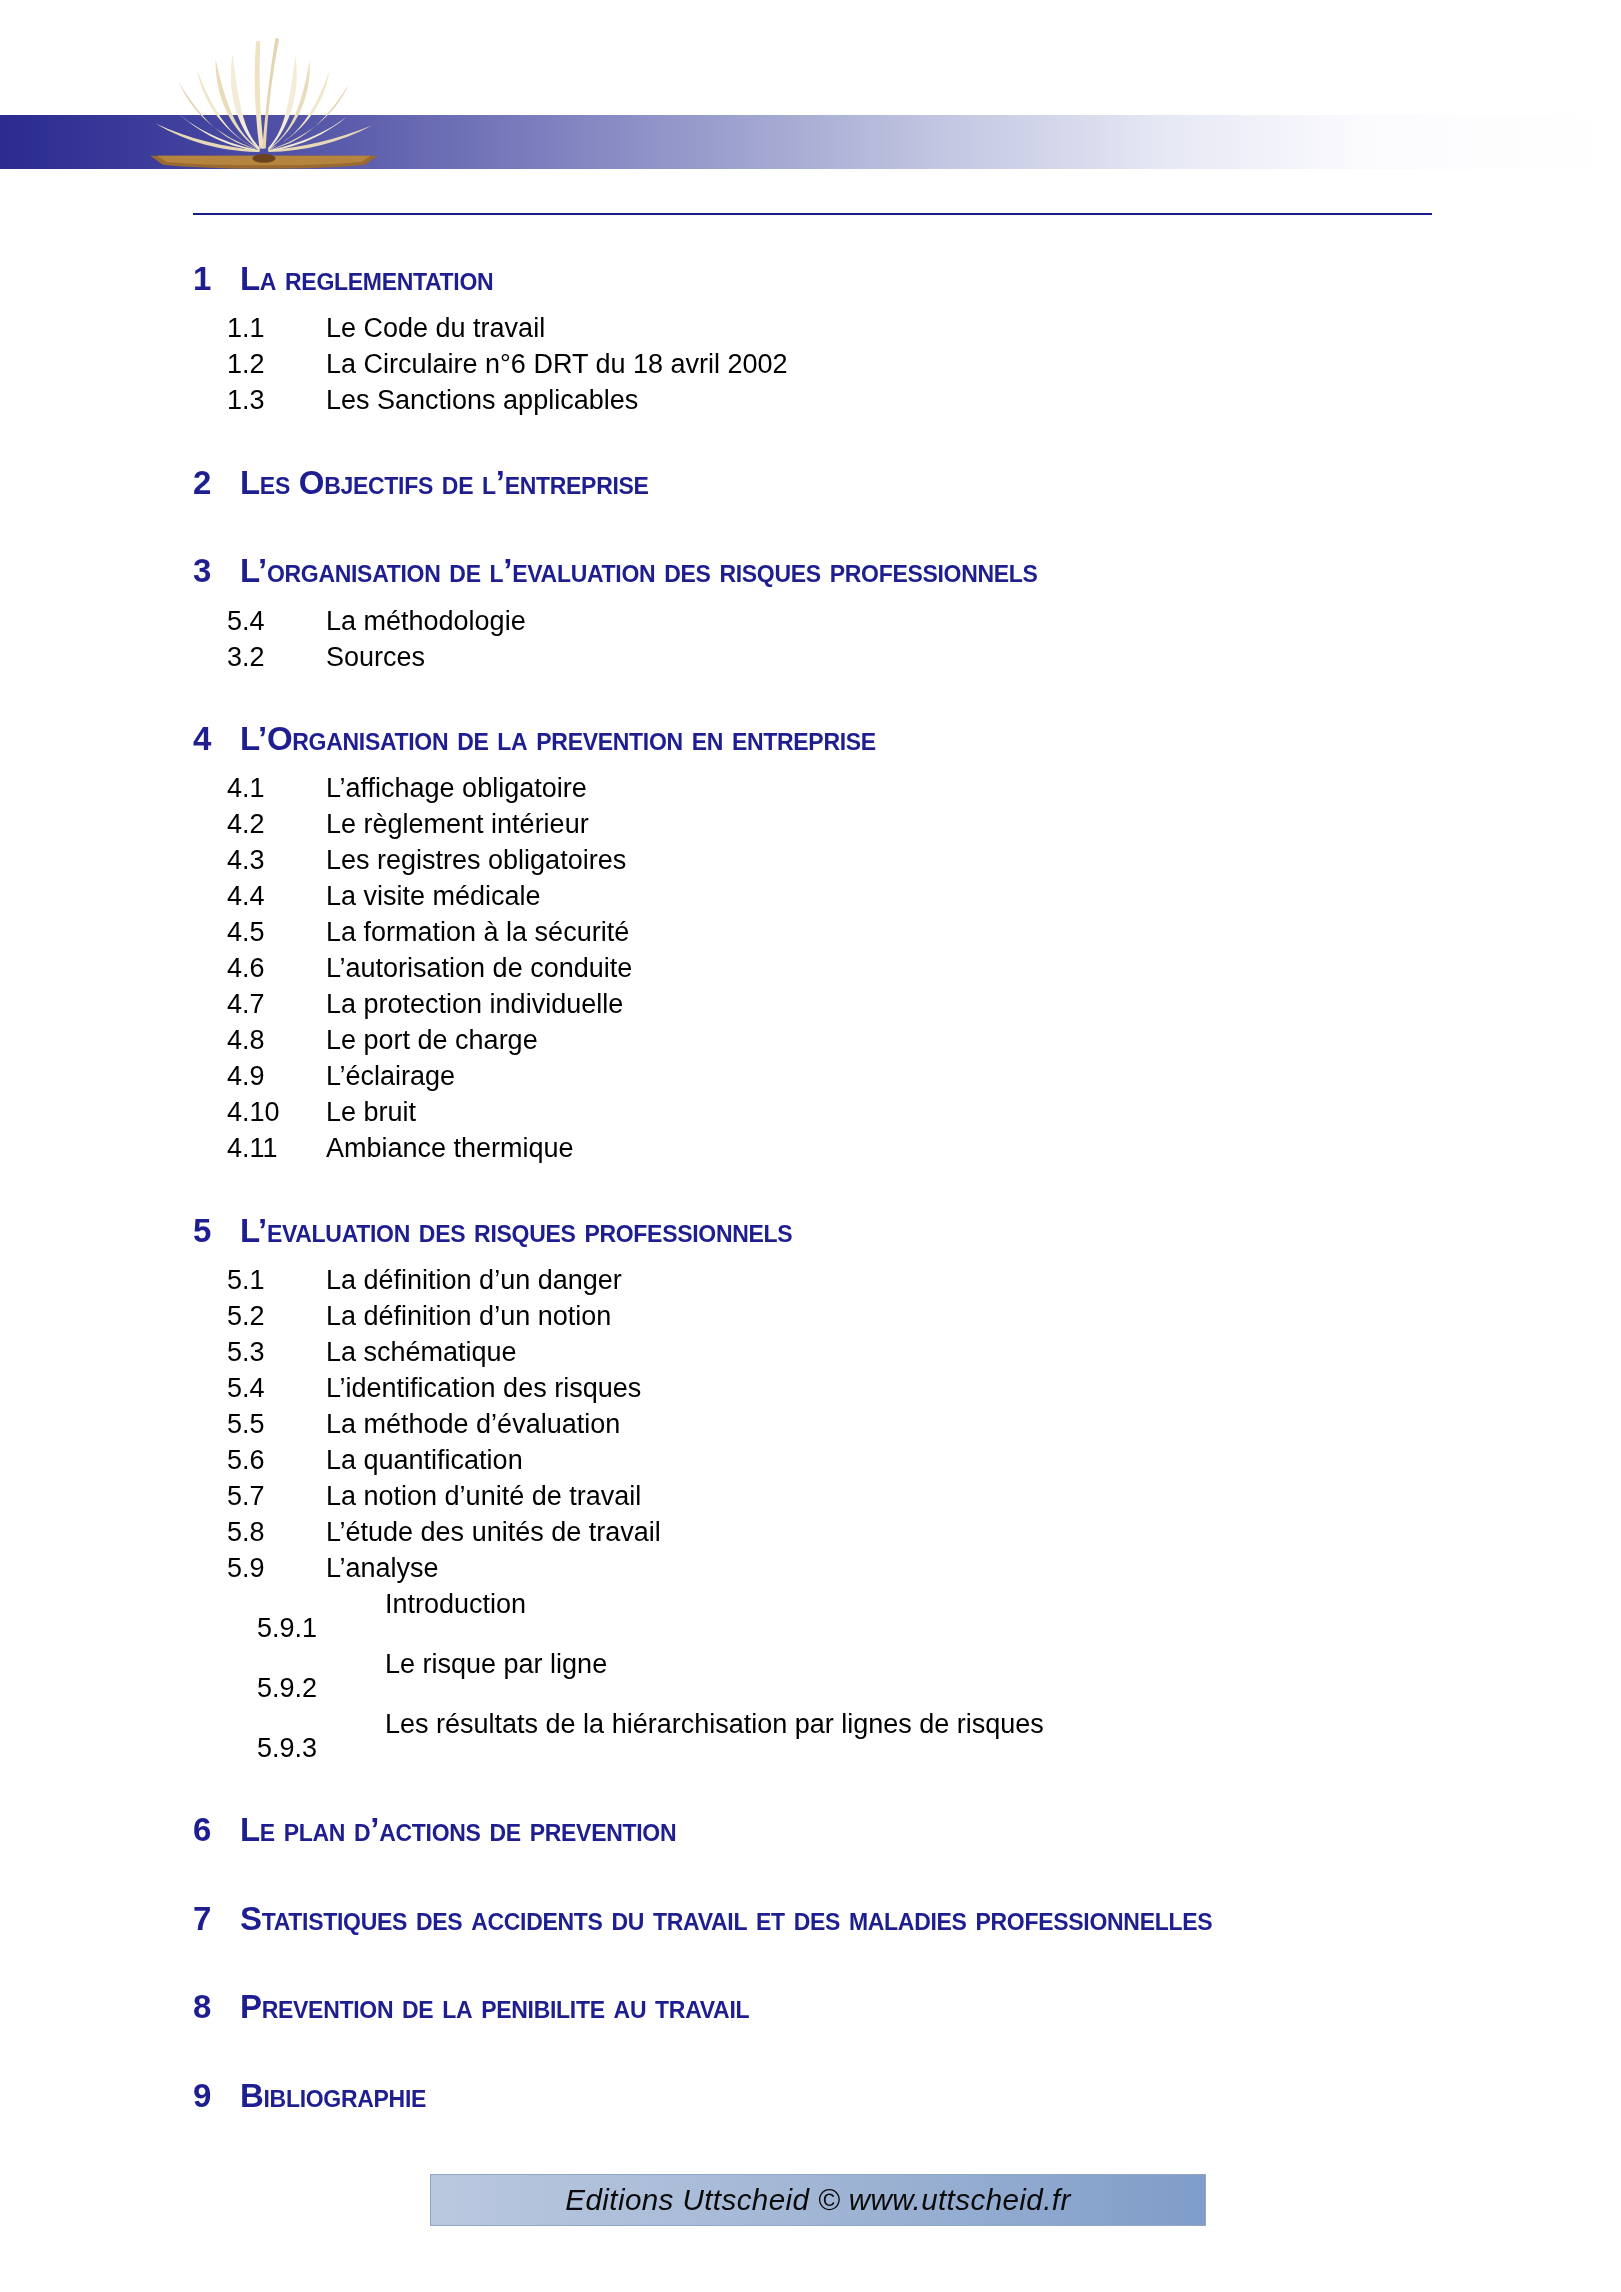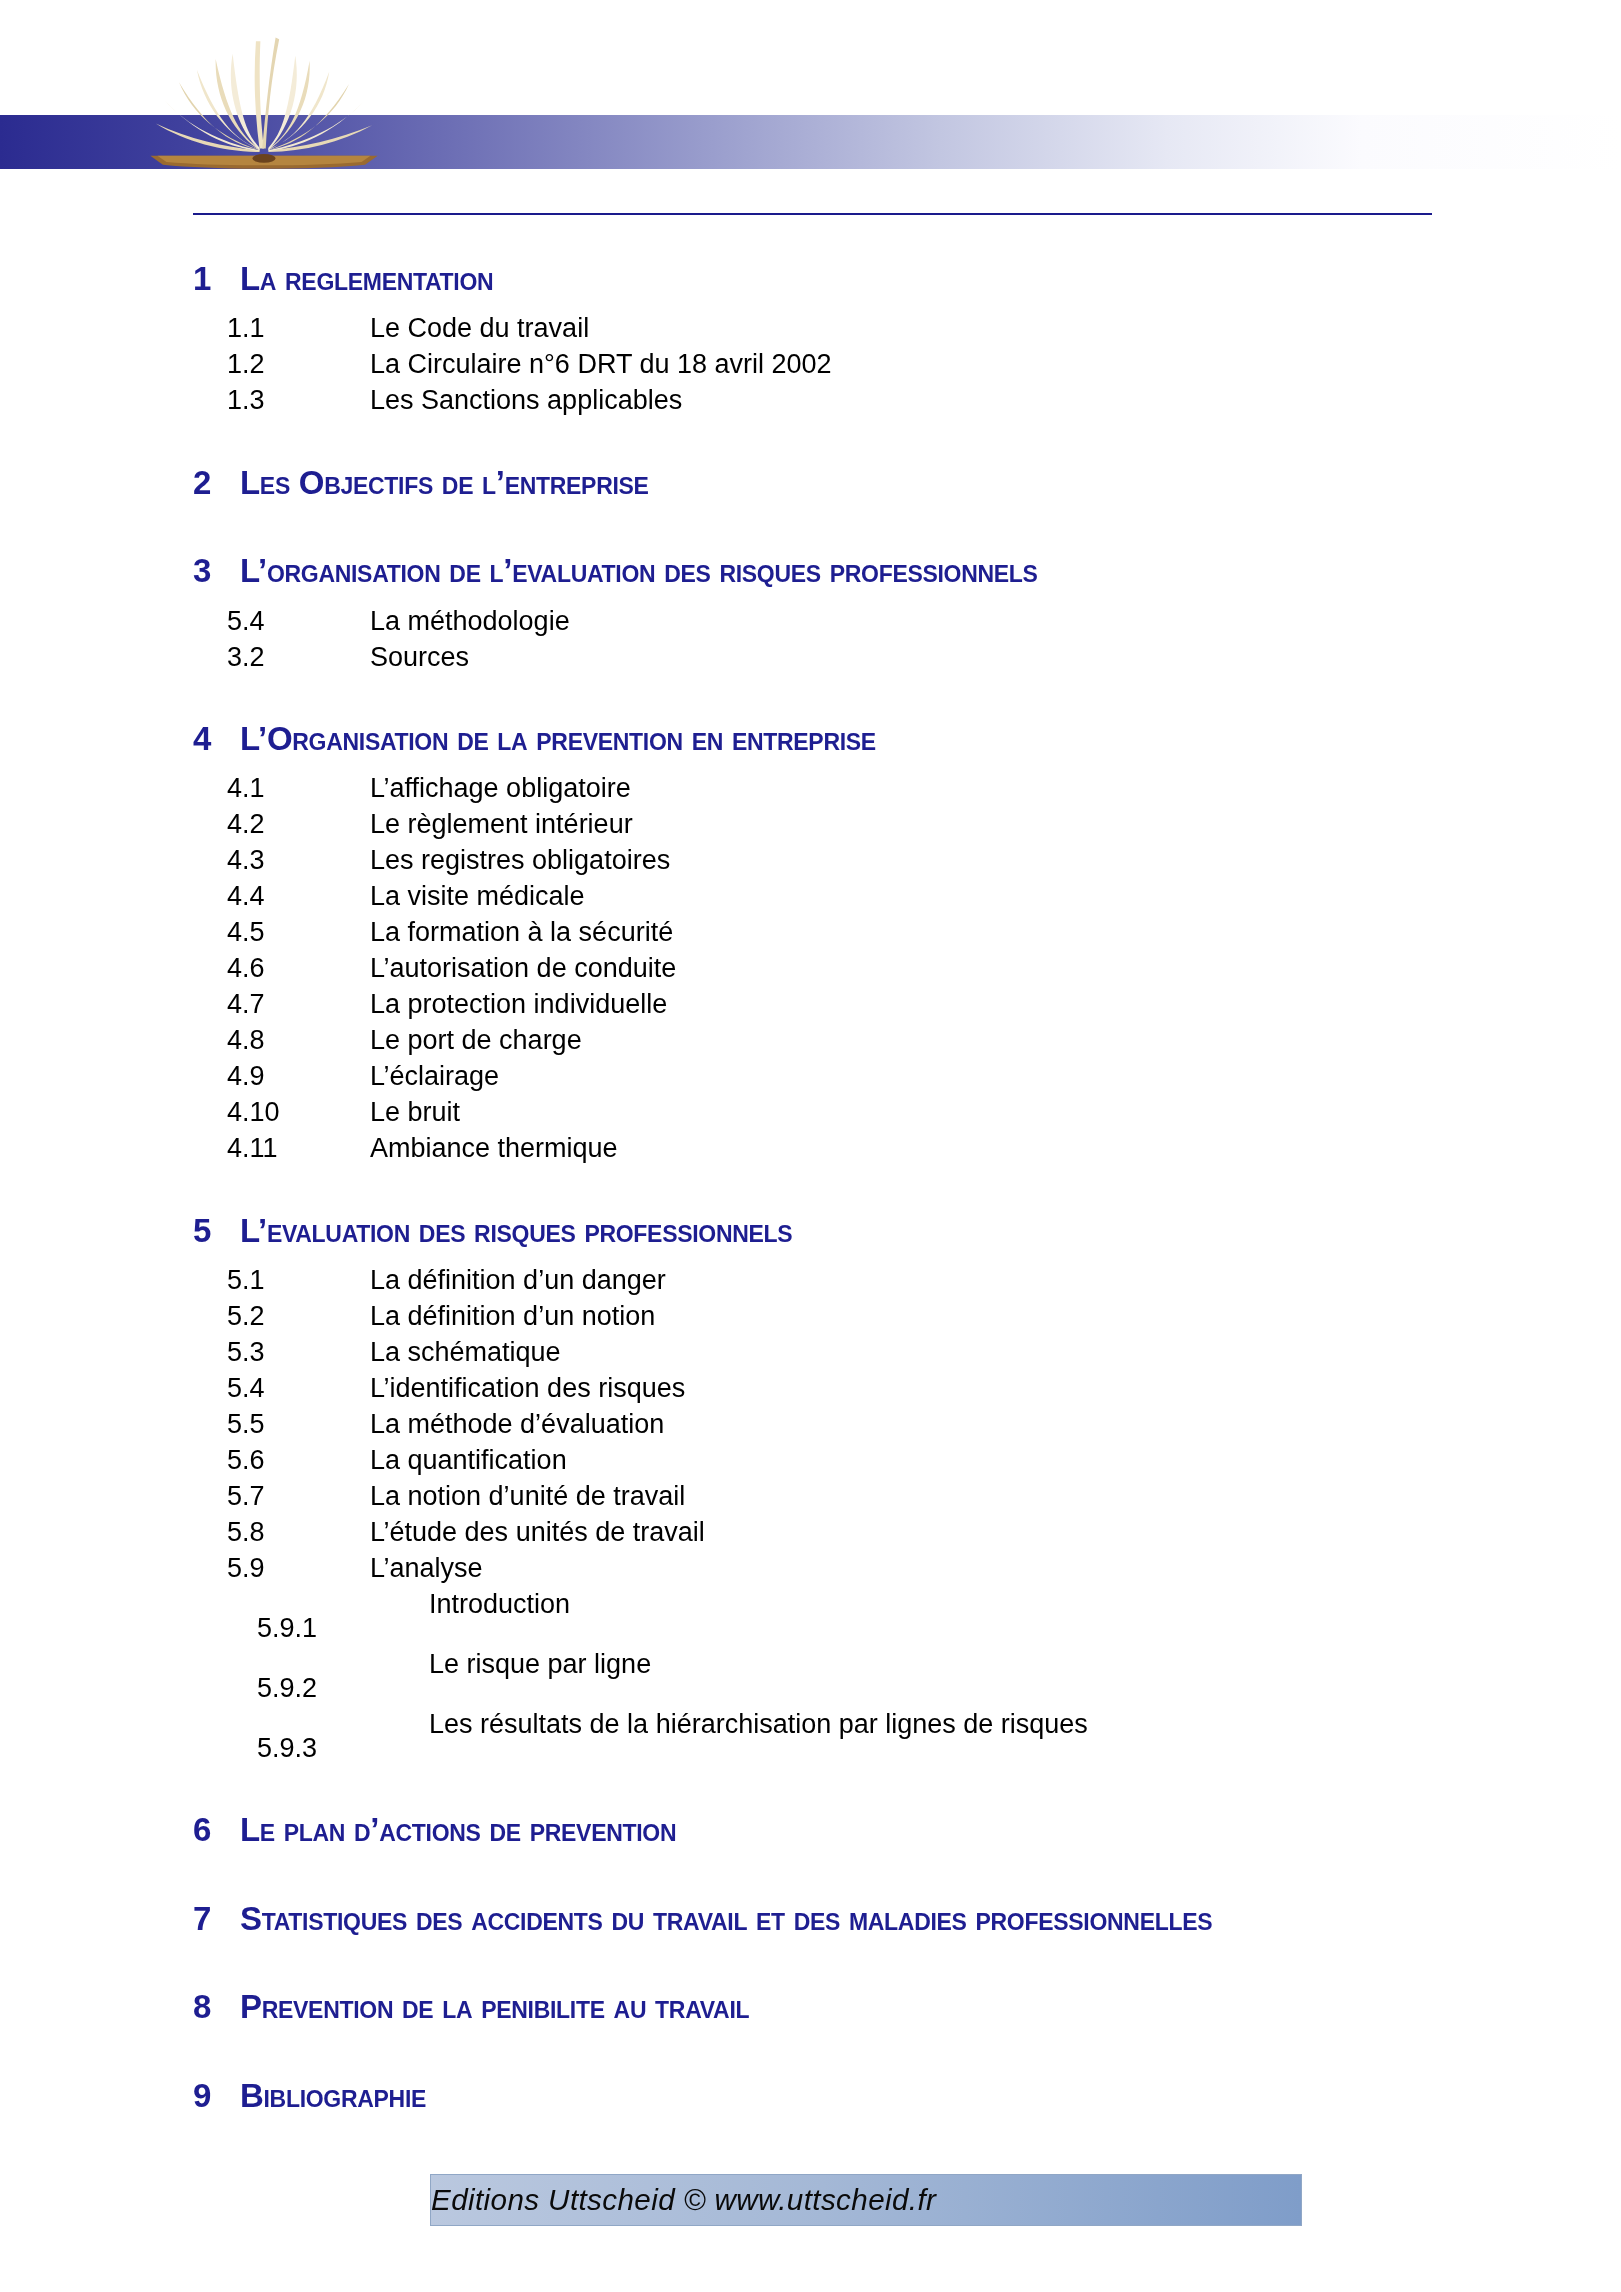--- a/index.html
+++ b/index.html
@@ -26,30 +26,30 @@
     color:#1e1e91; font-weight:bold; font-variant:small-caps;
     font-size:33px; line-height:48px; letter-spacing:-0.3px;
     margin:21.5px 0 7.2px 0;
   }
   .h1row .num{flex:0 0 47px; font-variant:normal;}
   .h1row .htitle{flex:1;margin-top:19px;}
   .h1row .nowrap{white-space:nowrap;}
   
   .subrow{display:flex; font-size:27px; line-height:36px; color:#000;}
   .subrow .num{flex:0 0 99px;}
-  .subrow{padding-left:34px;gap:44px;}
+  .subrow{padding-left:34px;}
   .subrow.l3{padding-left:64px;}
   .subrow.l3 .num{flex:0 0 128px;margin-top:24px;}
   .subrow .slabel{flex:1;}
   
   .footer-bar{
-    position:absolute; left:430px; top:2174px; width:872px; height:52px;
+    position:absolute; left:430px; top:2174px; width:776px; height:52px;
     background:linear-gradient(to right,#bac8df 0%,#a4b8d6 45%,#7f9dc9 100%);
     border:0.9px solid #90a7c6; box-sizing:border-box;
-    display:flex; align-items:center; 
+    display:flex; align-items:center; justify-content:center;
   }
   .footer-bar .ftext{font-style:italic; font-size:29.6px; color:#0a0a0a; letter-spacing:0.4px;}
 </style>
 </head>
 <body>
 
 <div class="page">
 
   <div class="topbar"></div>
 

